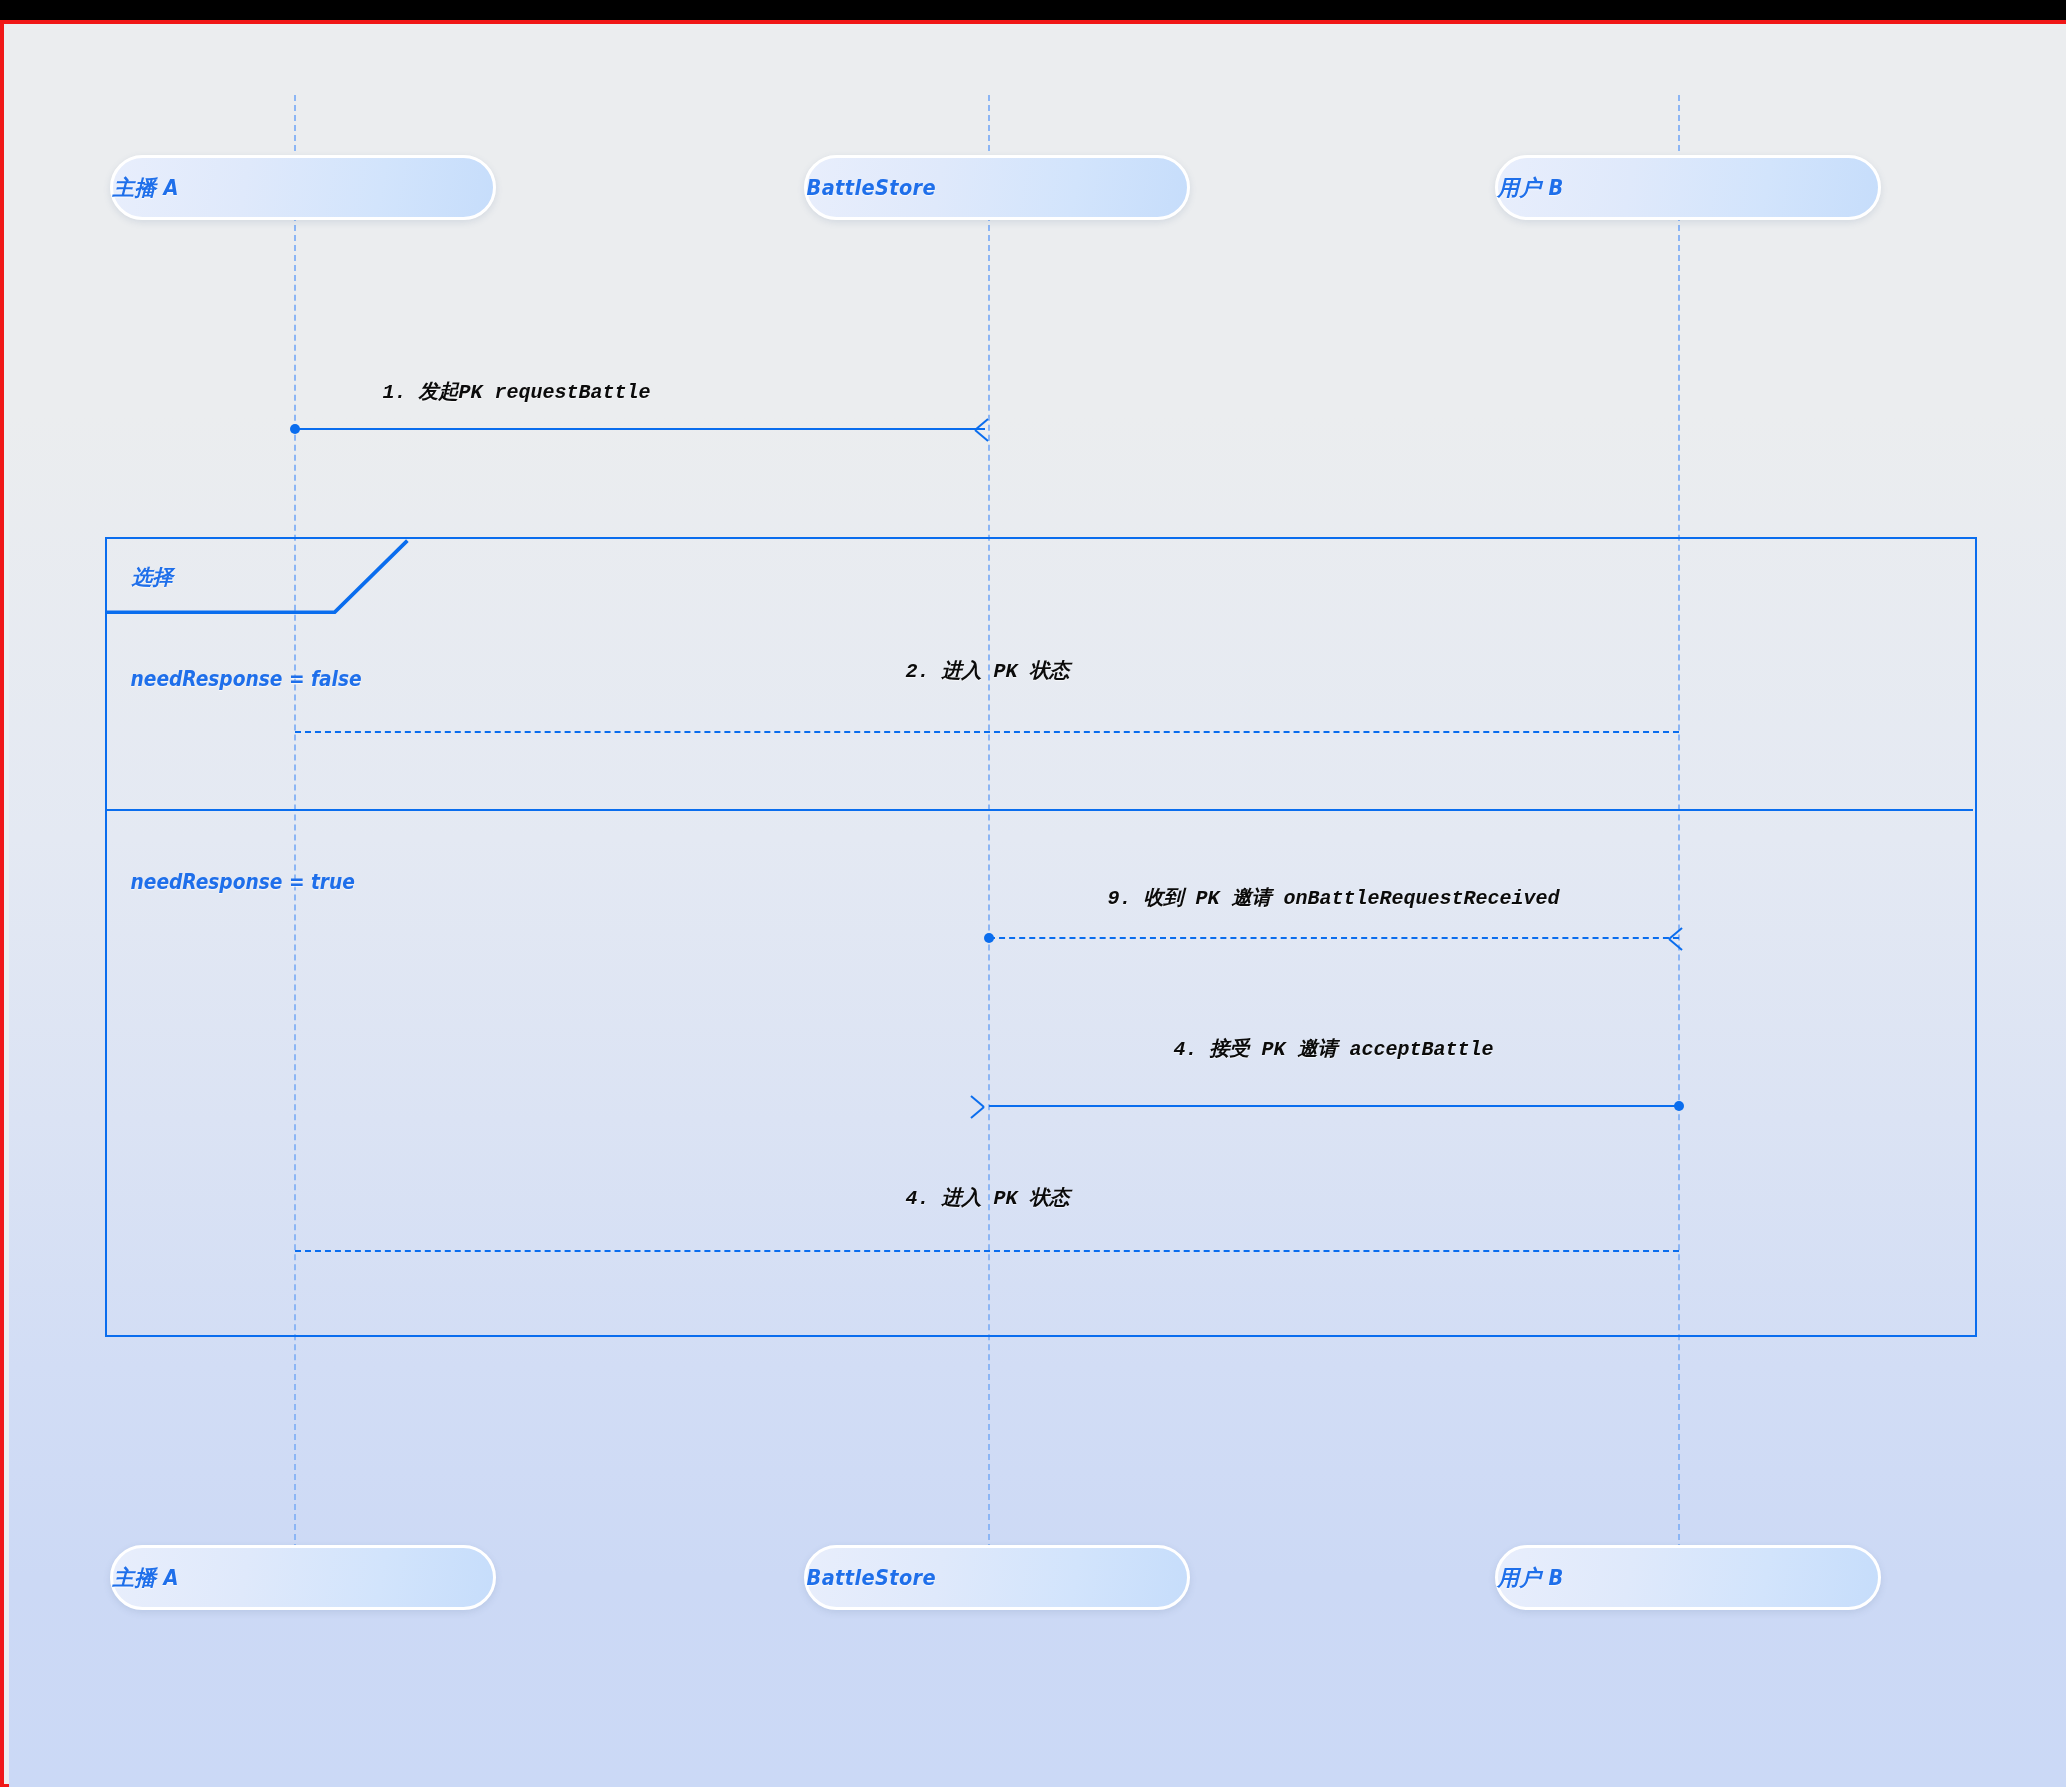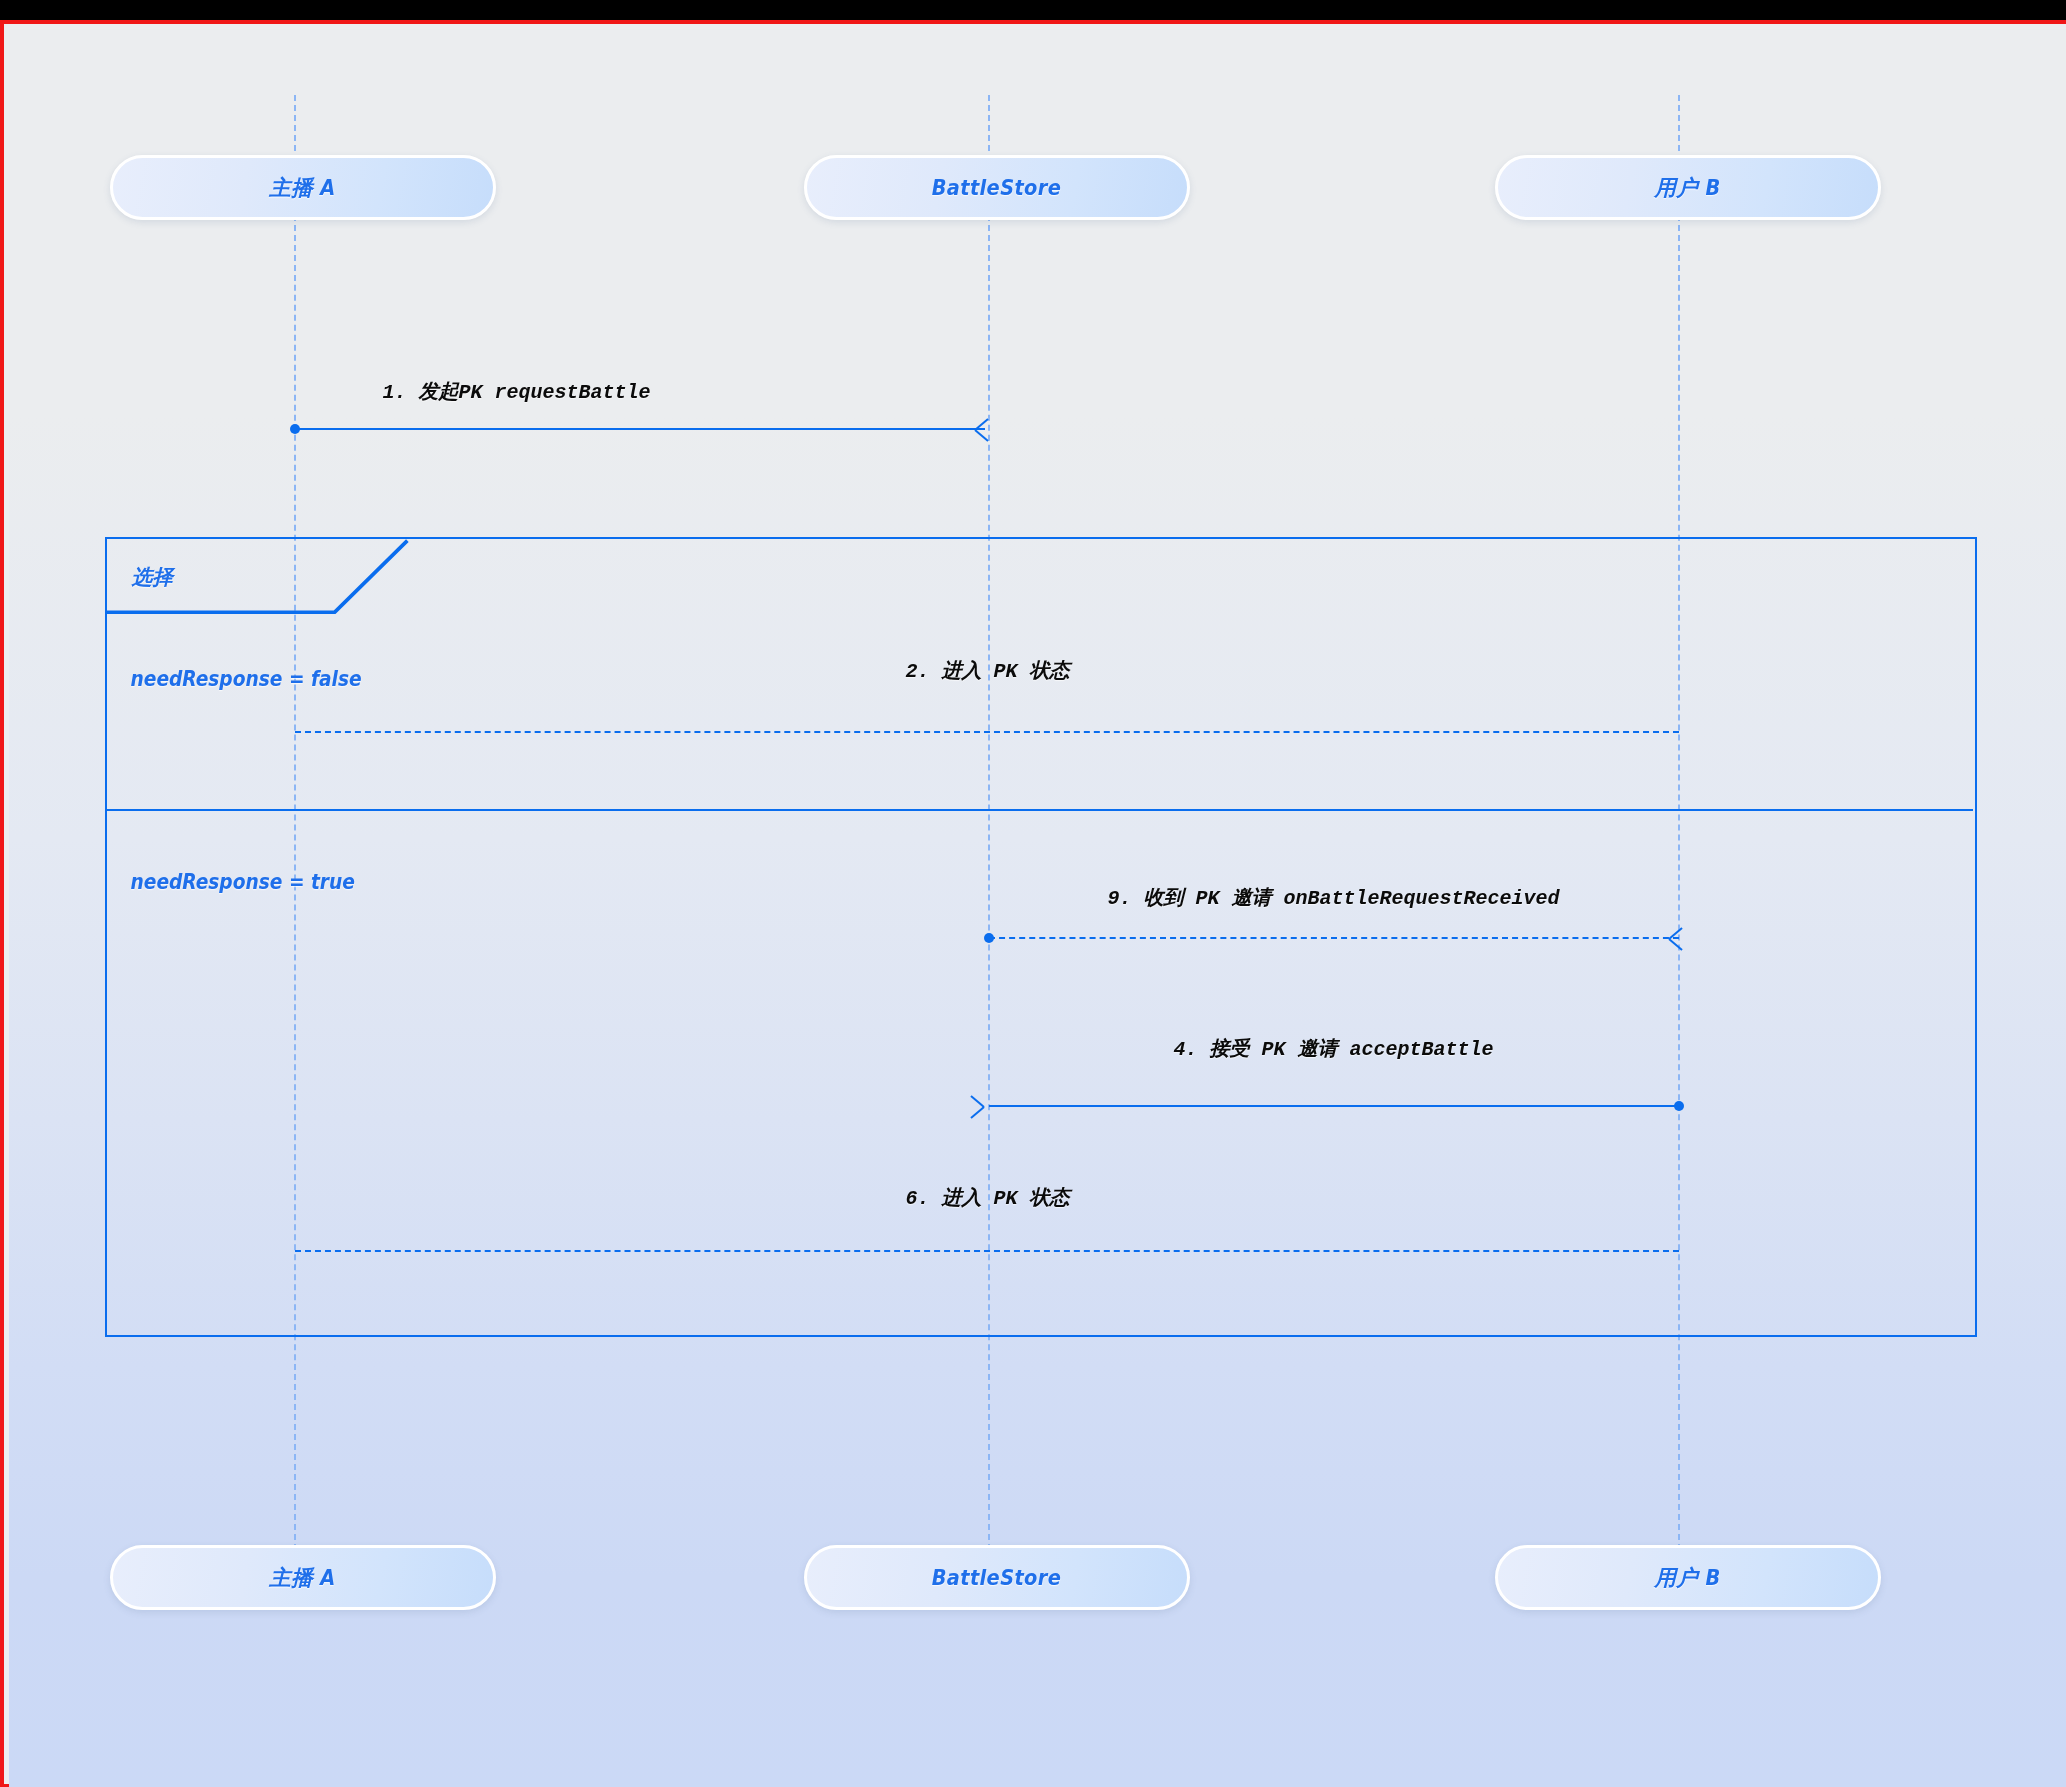--- a/index.html
+++ b/index.html
@@ -66,21 +66,21 @@
   .actor {
     position: absolute;
     box-sizing: border-box;
     height: 65px;
     border-radius: 33px;
     background: linear-gradient(100deg, #e8eefc 0%, #dfe9fb 35%, #d2e4fc 70%, #c6ddfb 100%);
     border: 3.7px solid #ffffff;
     box-shadow: 0 2.5px 7.4px rgba(90,110,150,0.16);
     display: flex;
     align-items: center;
-    justify-content: center;
+    justify-content: flex-start;
   }
   .actor-label {
     font-family: "DejaVu Sans Condensed", "DejaVu Sans", sans-serif;
     font-style: italic;
     font-weight: 700;
     font-size: 21.5px;
     letter-spacing: 0.4px;
     color: #1f6fea;
     text-shadow: 0 0.8px 1.2px rgba(255,255,255,0.85);
     white-space: nowrap;
@@ -240,21 +240,21 @@
       </div>
 
       <div class="msg-label centered" style="left:1325px; top:1006px;">4.  接受 PK 邀请 acceptBattle</div>
       <div class="msg-line" style="left:980px; top:1076px; width:690px;"></div>
       <div class="msg-dot" style="left:1665px; top:1072px;"></div>
       <div class="open-head left" style="left:978px; top:1066px;">
         <i></i>
           <i></i>
       </div>
 
-      <div class="msg-label centered" style="left:979px; top:1155px;">6. 进入 PK 状态</div>
+      <div class="msg-label centered" style="left:979px; top:1155px;">4. 进入 PK 状态</div>
       <div class="msg-line dashed" style="left:286px; top:1221px; width:1384px;"></div>
 
       <div class="actor" style="left:101px; top:1516px; width:386px;">
         <span class="actor-label">主播 A</span>
       </div>
 
       <div class="actor" style="left:795px; top:1516px; width:386px;">
         <span class="actor-label">BattleStore</span>
       </div>
 

